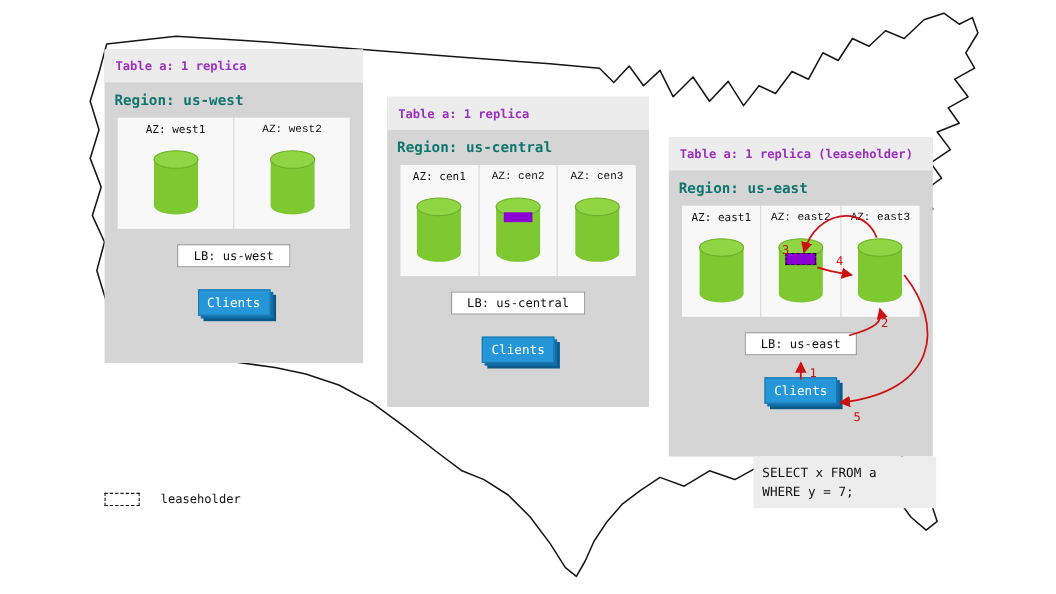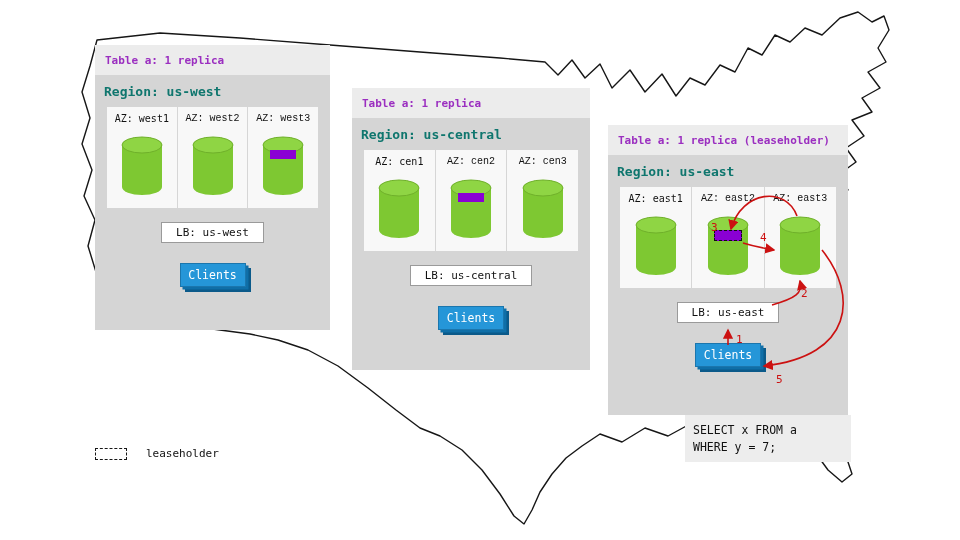--- a/index.html
+++ b/index.html
@@ -73,30 +73,20 @@
           </svg>
         </div>
       </div>
       <div class="az">
         <div class="az-label">AZ: west2</div>
         <div class="cyl">
           <svg width="44" height="60" viewBox="0 0 44 60">
             <path d="M2,9 L2,51 A20,8 0 0 0 42,51 L42,9" fill="#7ec832"></path>
             <ellipse cx="22" cy="9" rx="20" ry="8" fill="#8fd544" stroke="#6fb02a" stroke-width="1"></ellipse>
           </svg>
-        </div>
-      </div>
-      <div class="az">
-        <div class="az-label">AZ: west3</div>
-        <div class="cyl">
-          <svg width="44" height="60" viewBox="0 0 44 60">
-            <path d="M2,9 L2,51 A20,8 0 0 0 42,51 L42,9" fill="#7ec832"></path>
-            <ellipse cx="22" cy="9" rx="20" ry="8" fill="#8fd544" stroke="#6fb02a" stroke-width="1"></ellipse>
-          </svg>
-          <span class="replica-chip"></span>
         </div>
       </div>
     </div>
     <div class="lb">LB: us-west</div>
     <div class="clients">Clients</div>
   </section>
 
   <section class="panel" id="panel-central">
     <header class="panel-header">
       <span class="table-label">Table a: 1 replica</span>

